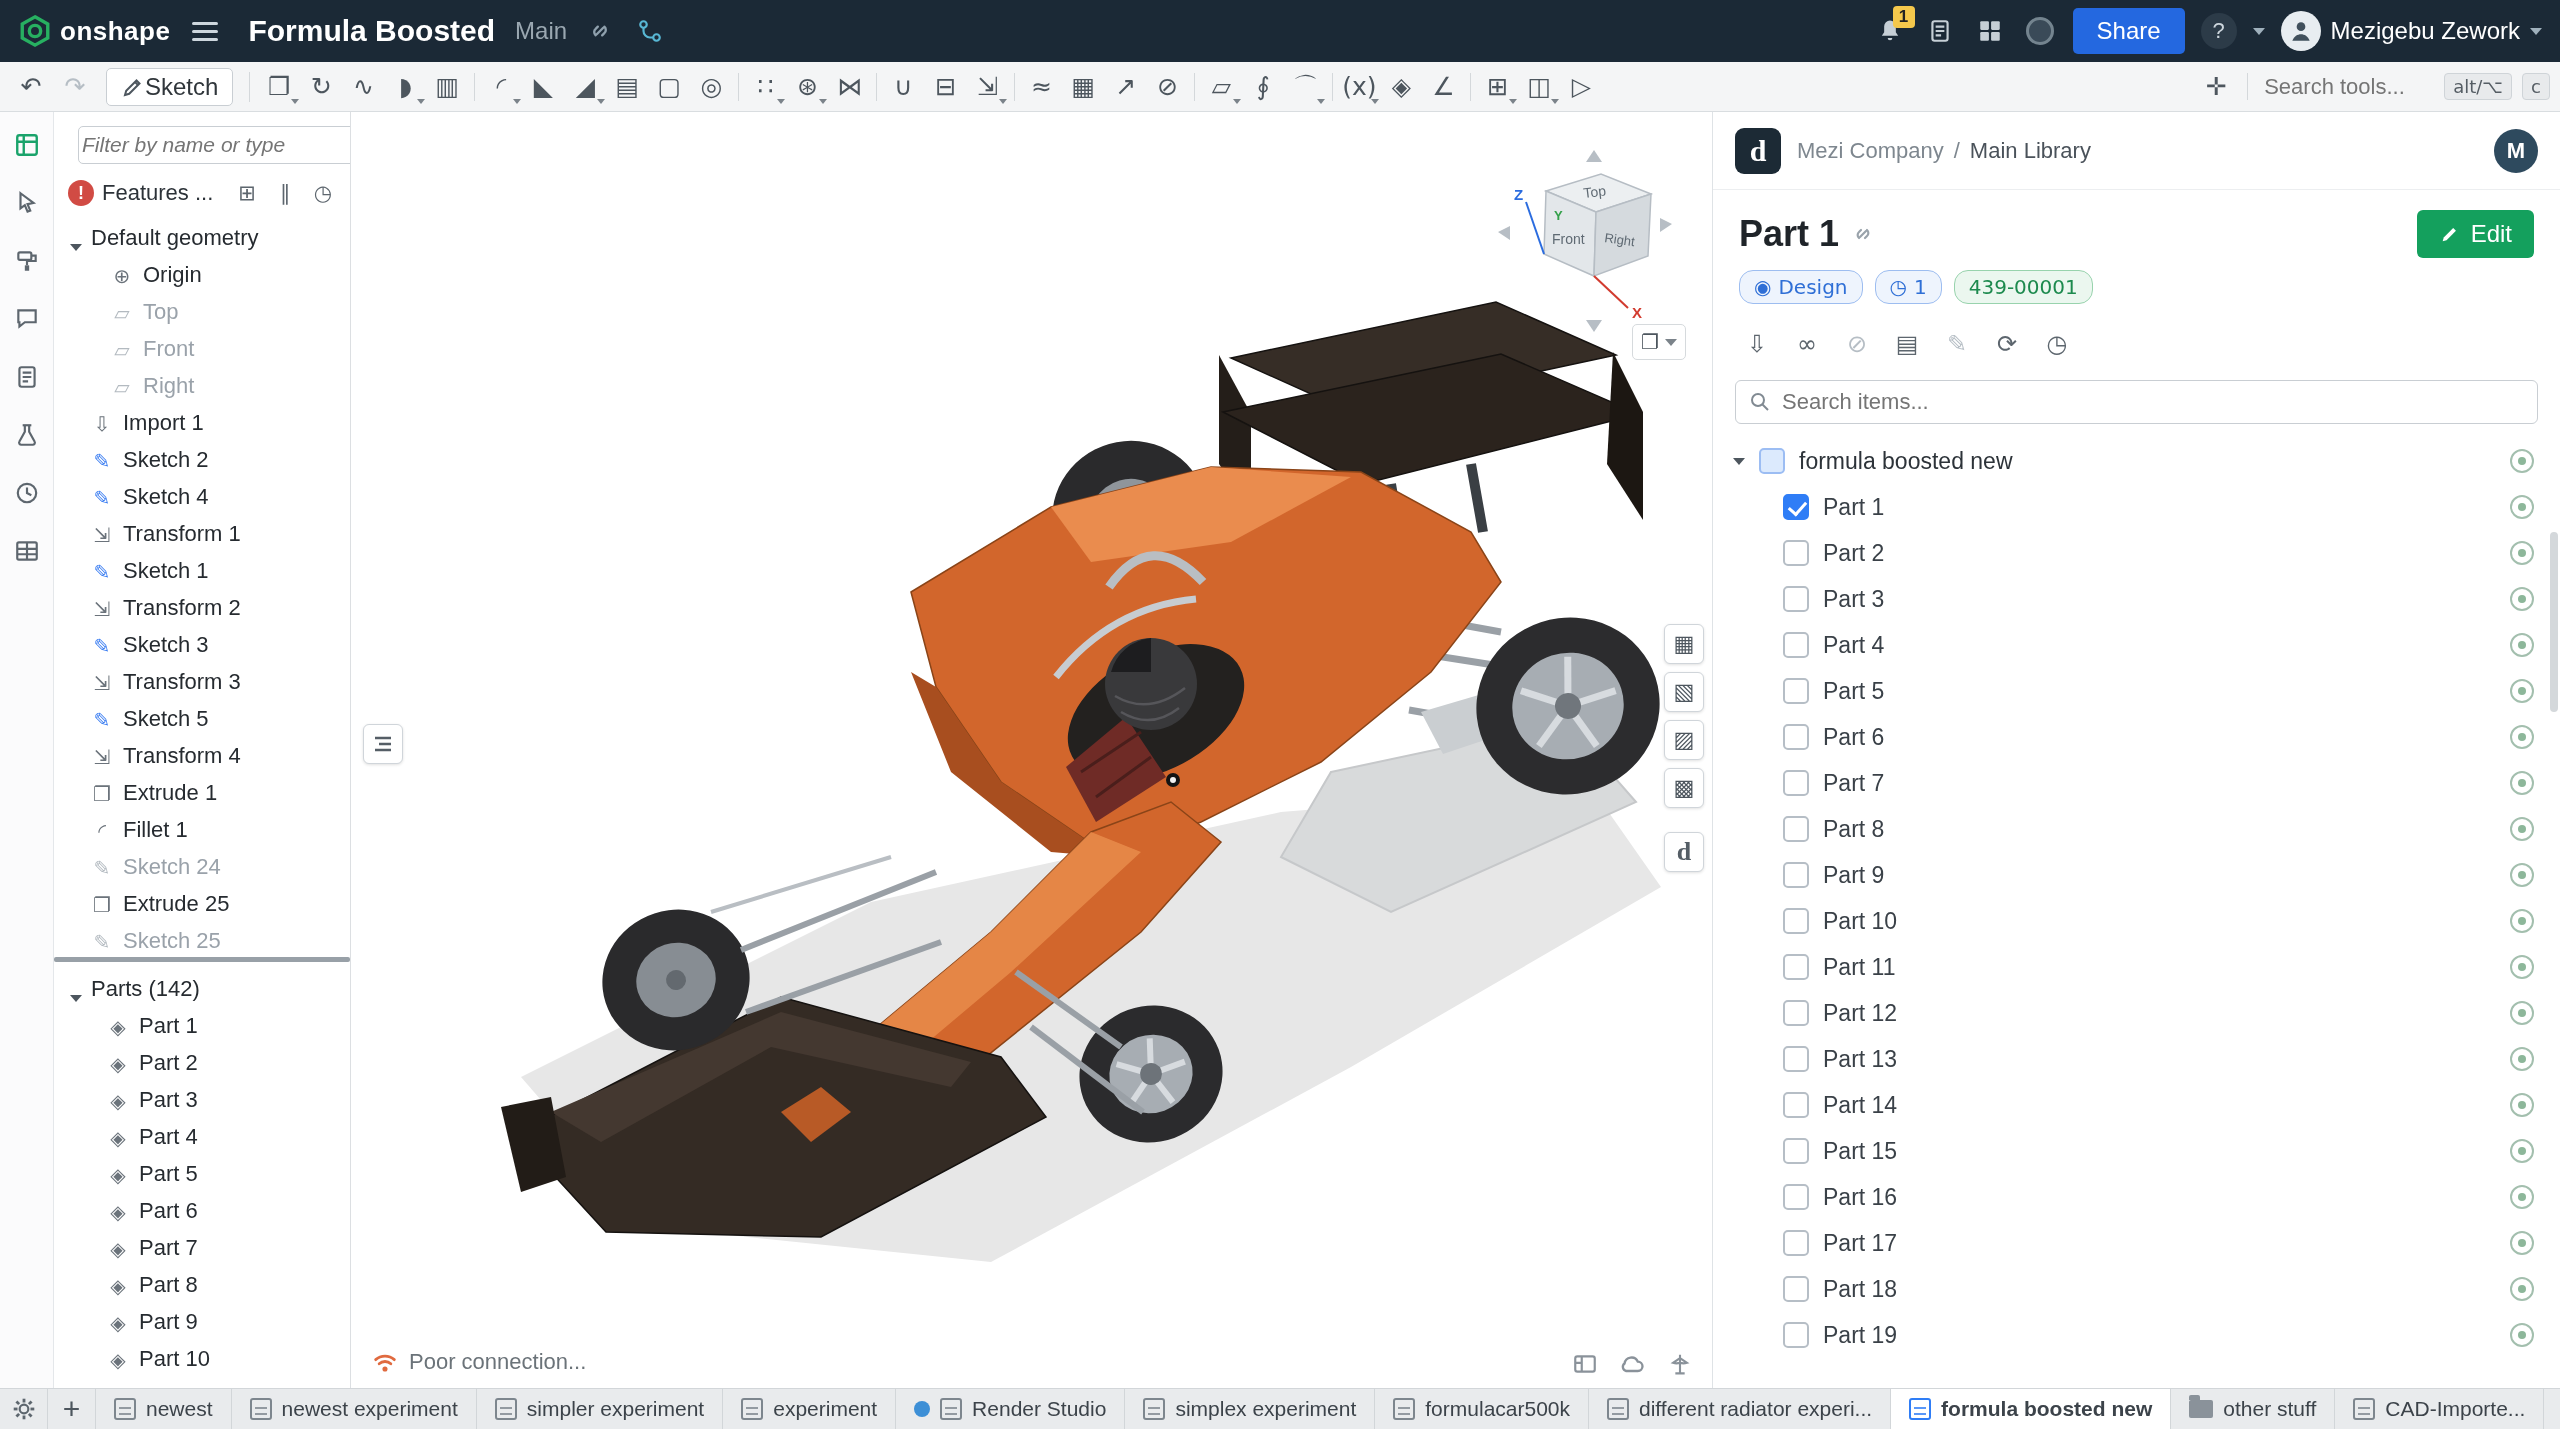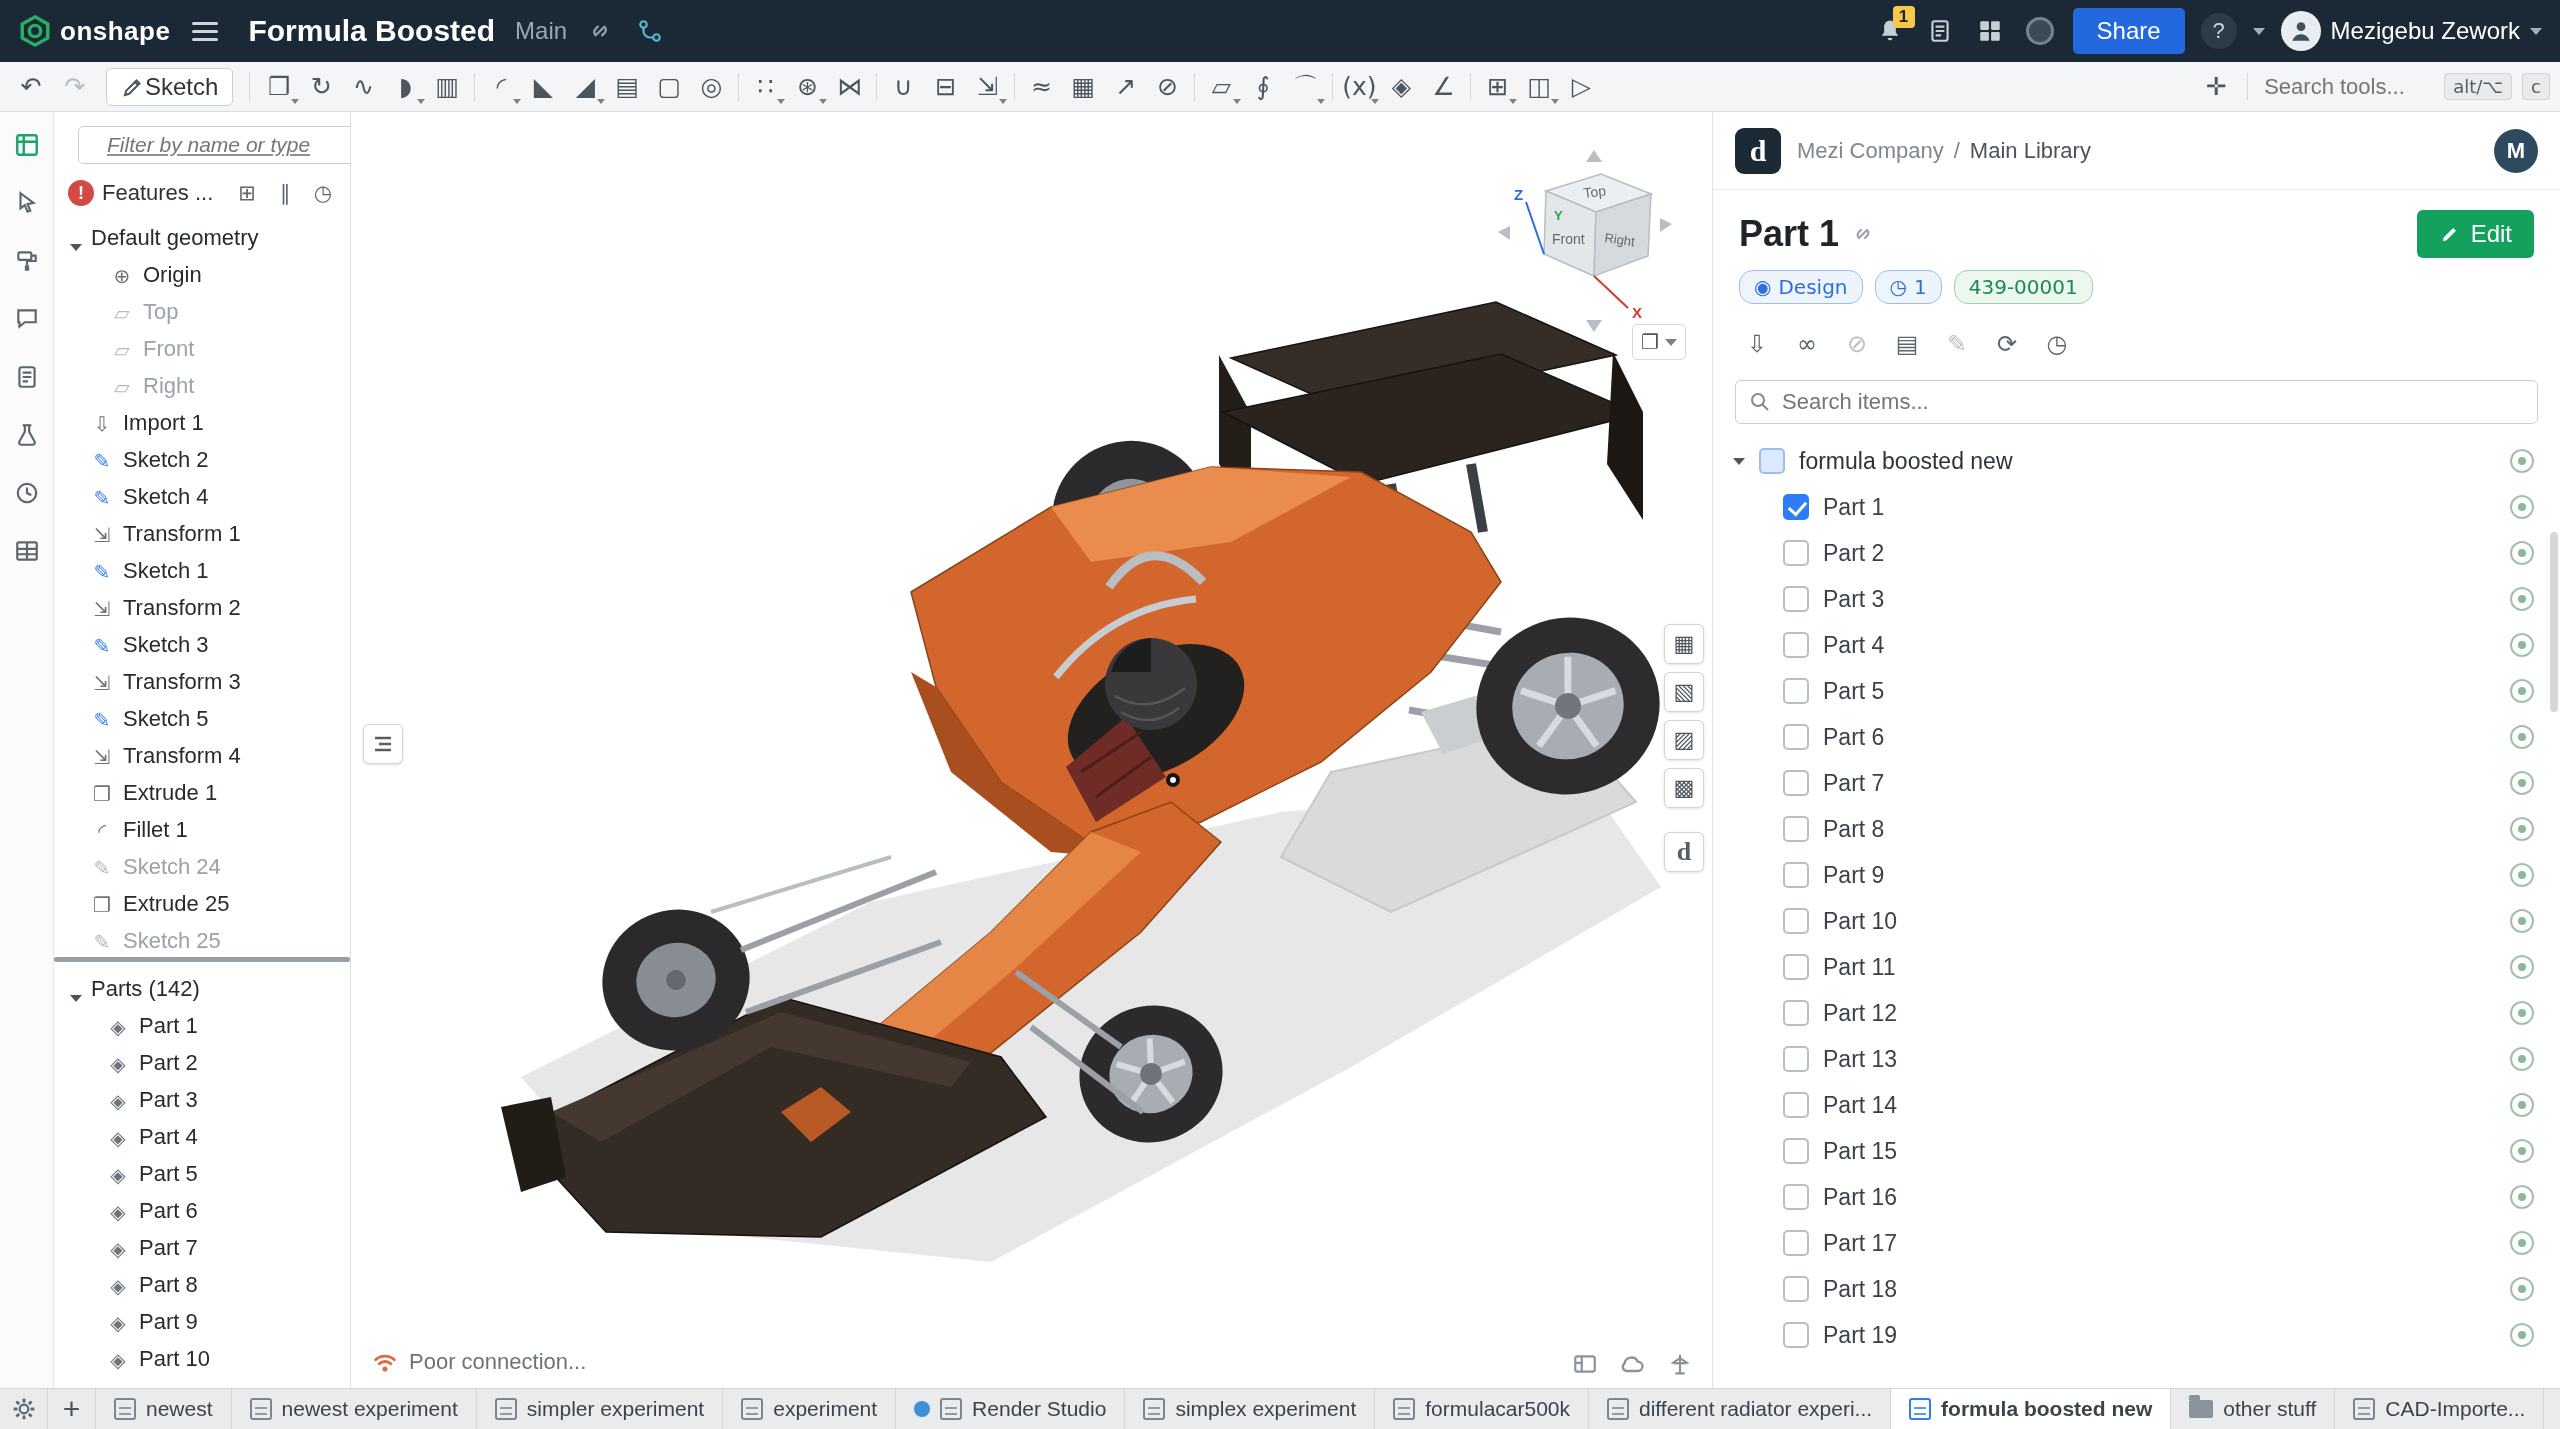--- a/index.html
+++ b/index.html
@@ -43,21 +43,21 @@
   
   .main { flex:1; display:flex; min-height:0; }
 
   
   .dock { width:54px; background:#fbfbfc; border-right:1px solid #e4e7ea; display:flex; flex-direction:column; align-items:center; padding-top:14px; gap:20px; }
   .dock button { background:none; border:none; width:38px; height:38px; display:flex; align-items:center; justify-content:center; cursor:pointer; border-radius:6px; }
 
   
   .fpanel { width:297px; border-right:1px solid #dcdfe2; background:#fff; display:flex; flex-direction:column; overflow:hidden; }
   .filter-row { display:flex; align-items:center; gap:10px; padding:14px 12px 8px 14px; }
-  .filter-row input { flex:1; border:1px solid #c9ced3; border-radius:5px; height:38px; padding:0 28px; font-size:21px; font-style:italic; color:#8a939b; outline:none; font-family:"Liberation Sans",sans-serif;text-decoration:underline; }
+  .filter-row input { flex:1; border:1px solid #c9ced3; border-radius:5px; height:38px; padding:0 3px; font-size:21px; font-style:italic; color:#8a939b; outline:none; font-family:"Liberation Sans",sans-serif; }
   .feat-head { display:flex; align-items:center; gap:8px; padding:6px 12px 6px 14px; font-size:22px; color:#2c3238; }
   .err-dot { width:26px; height:26px; border-radius:50%; background:#d14b44; color:#fff; font-size:18px; font-weight:700; display:flex; align-items:center; justify-content:center; flex:0 0 auto; }
   .feat-head .mini { font-family:"DejaVu Sans",sans-serif; font-size:21px; color:#5d666e; background:none; border:none; width:30px; height:30px; cursor:pointer; }
   .tree { flex:1; overflow:hidden; font-size:22px; }
   .trow { height:37px; display:flex; align-items:flex-end; gap:9px; padding-left:36px; color:#262b30; cursor:pointer; white-space:nowrap; }
   .trow.group { padding-left:16px; font-weight:400; }
   .trow.child { padding-left:56px; }
   .trow.partrow { padding-left:52px; }
   .trow .ic { font-family:"DejaVu Sans",sans-serif; font-size:20px; color:#6b737b; width:24px; text-align:center; flex:0 0 auto; }
   .trow.sketch .ic { color:#3d7ff2; }

